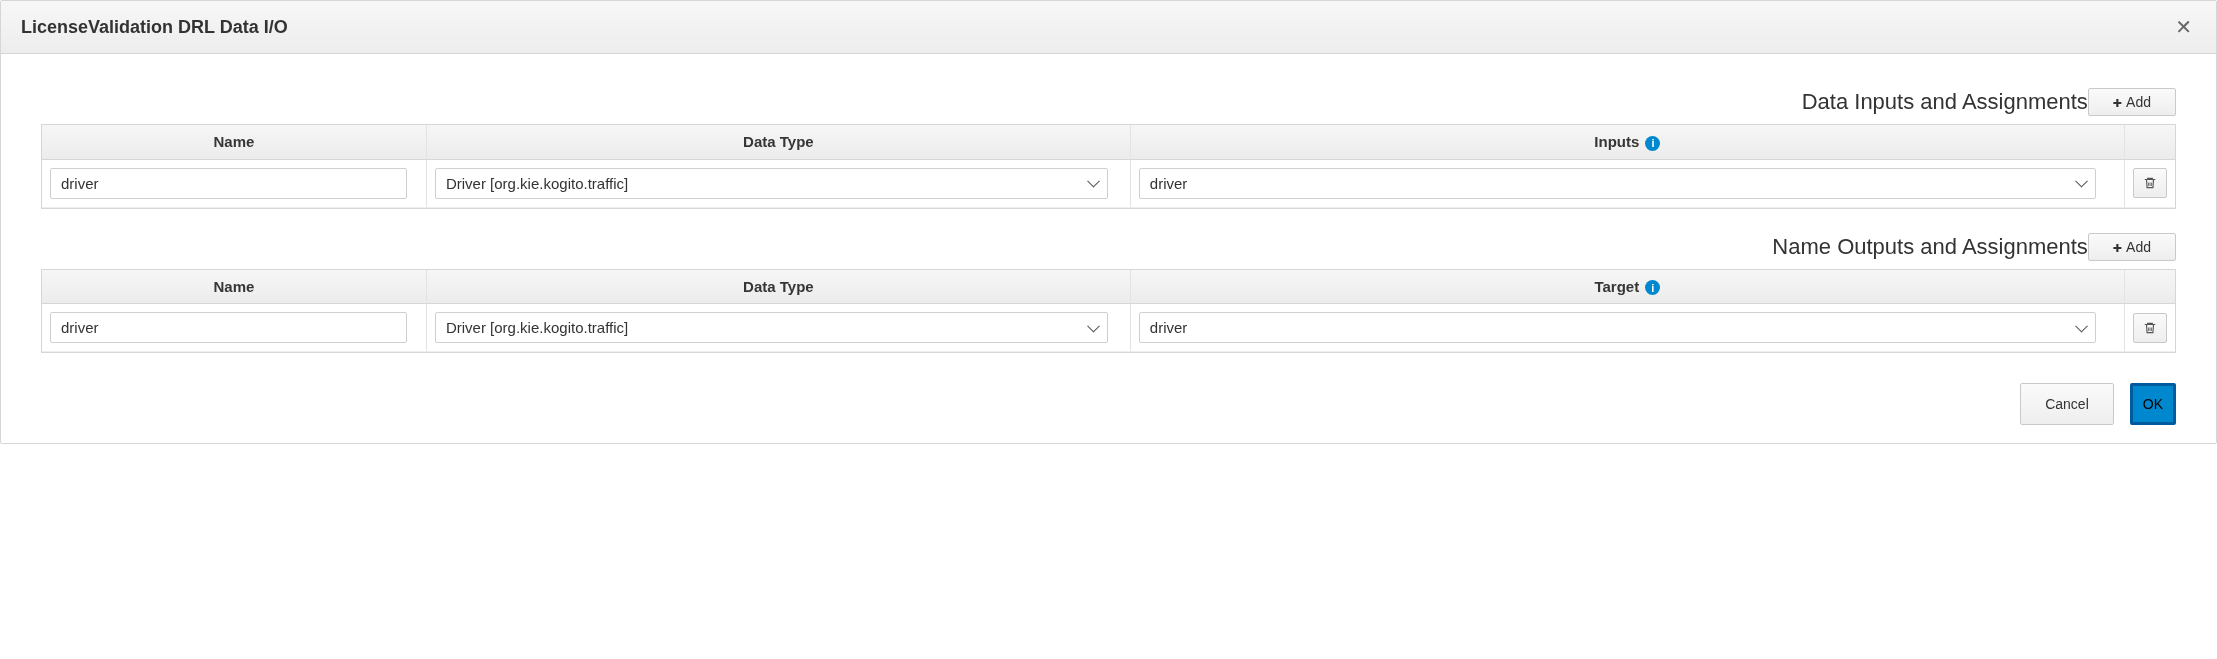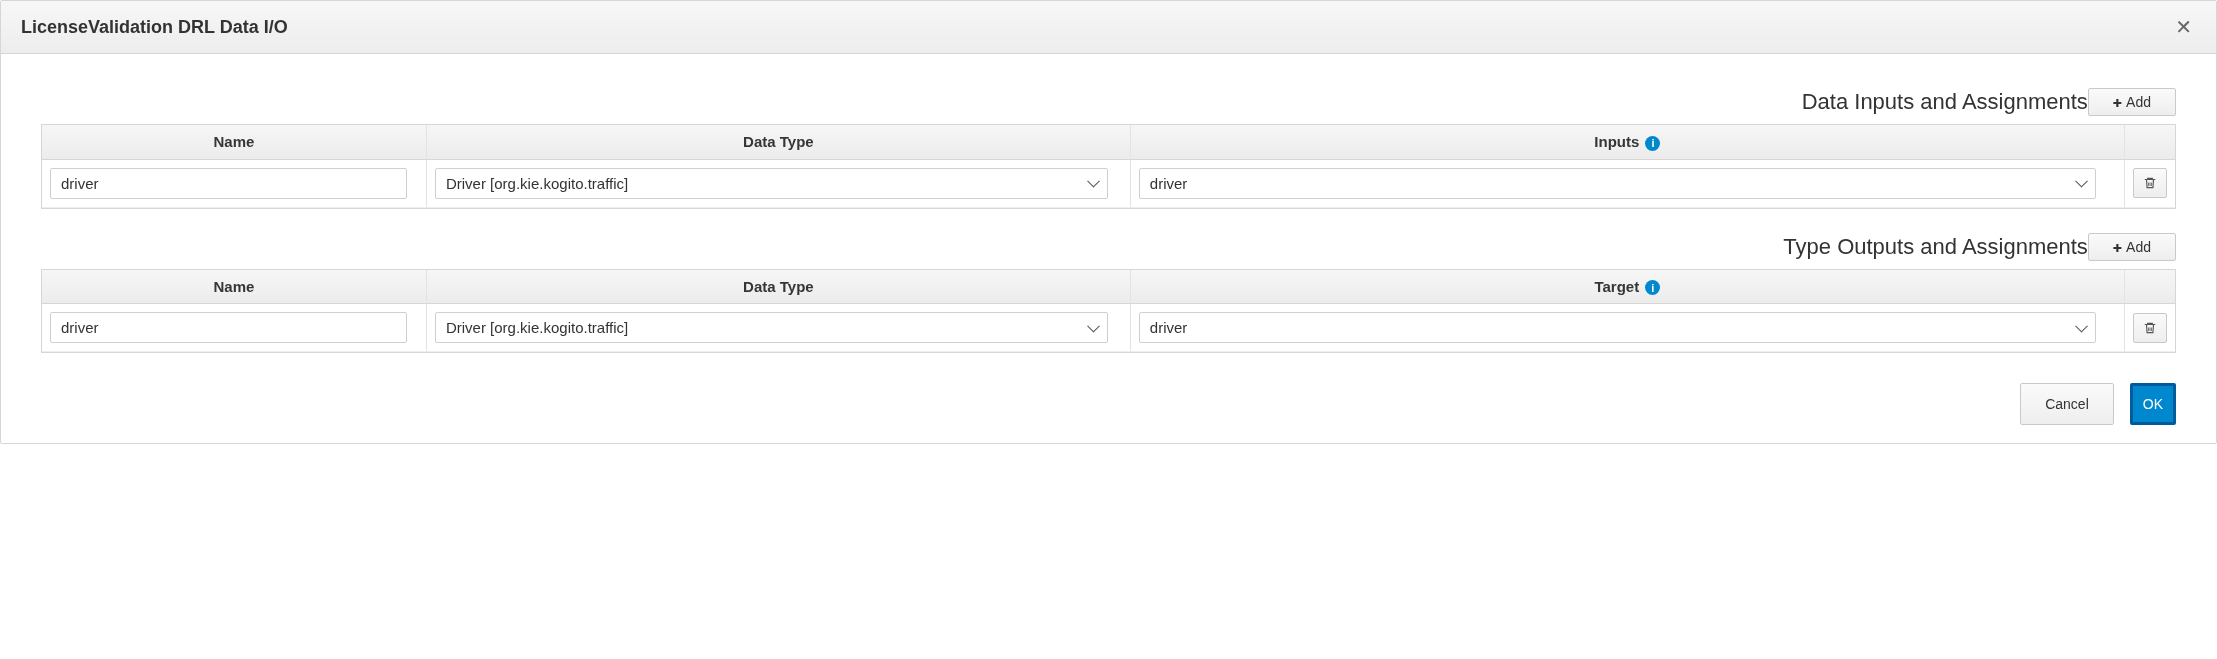--- a/index.html
+++ b/index.html
@@ -61,21 +61,21 @@
     color: #333;
     border-radius: 2px;
     cursor: pointer;
     display: inline-flex;
     align-items: center;
     gap: 4px;
   }
   .btn-primary {
     background: #0088ce;
     border: 3px solid #005b9e;
-    color: #ffffff;
+    color: #000000;
     padding: 10px 10px;
     font-weight: 500;
   }
   .table {
     width: 100%;
     border: 1px solid #d6d6d6;
     border-collapse: separate;
     border-spacing: 0;
   }
   .table th {
@@ -228,21 +228,21 @@
                 </svg>
               </button>
             </td>
           </tr>
         </tbody>
       </table>
     </div>
 
     <div class="section">
       <div class="section-head">
-        <div class="section-title">Type Outputs and Assignments</div>
+        <div class="section-title">Name Outputs and Assignments</div>
         <button class="btn">
           <span class="plus-icon"></span>
           <span>Add</span>
         </button>
       </div>
       <table class="table">
         <thead>
           <tr>
             <th class="col-name">Name</th>
             <th class="col-type">Data Type</th>

